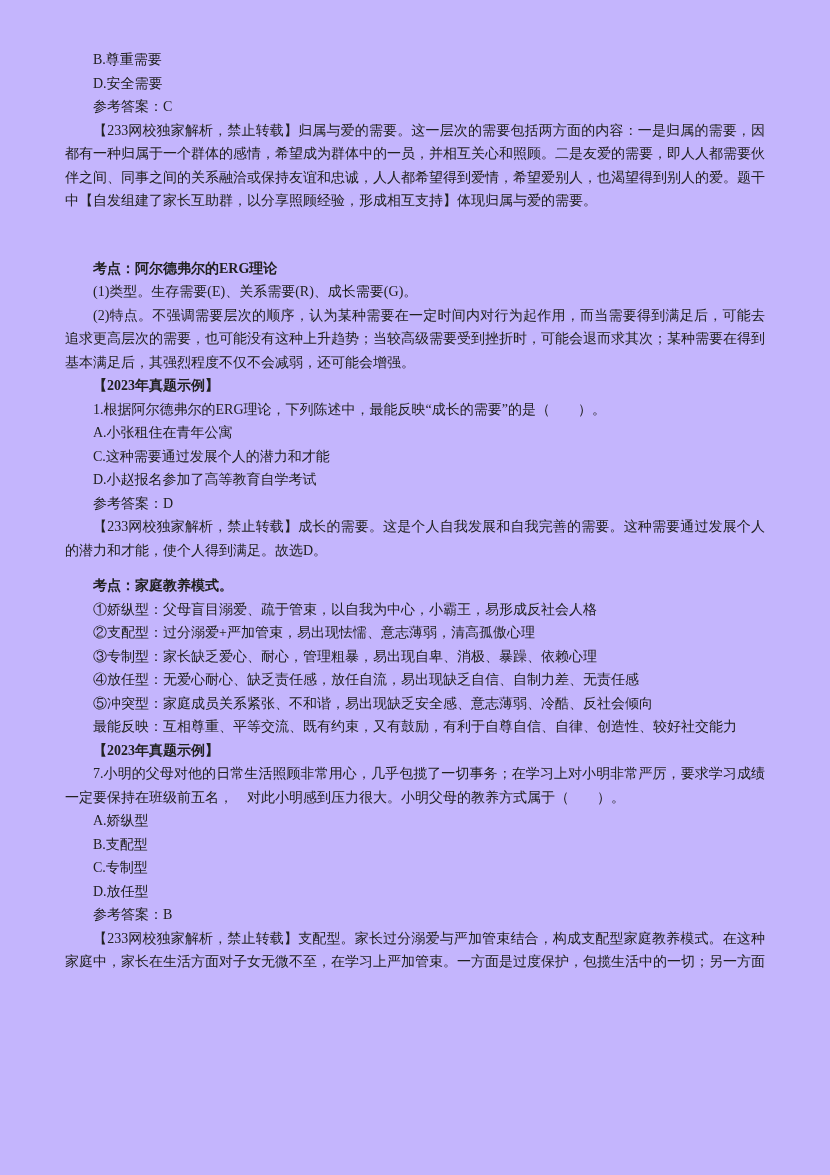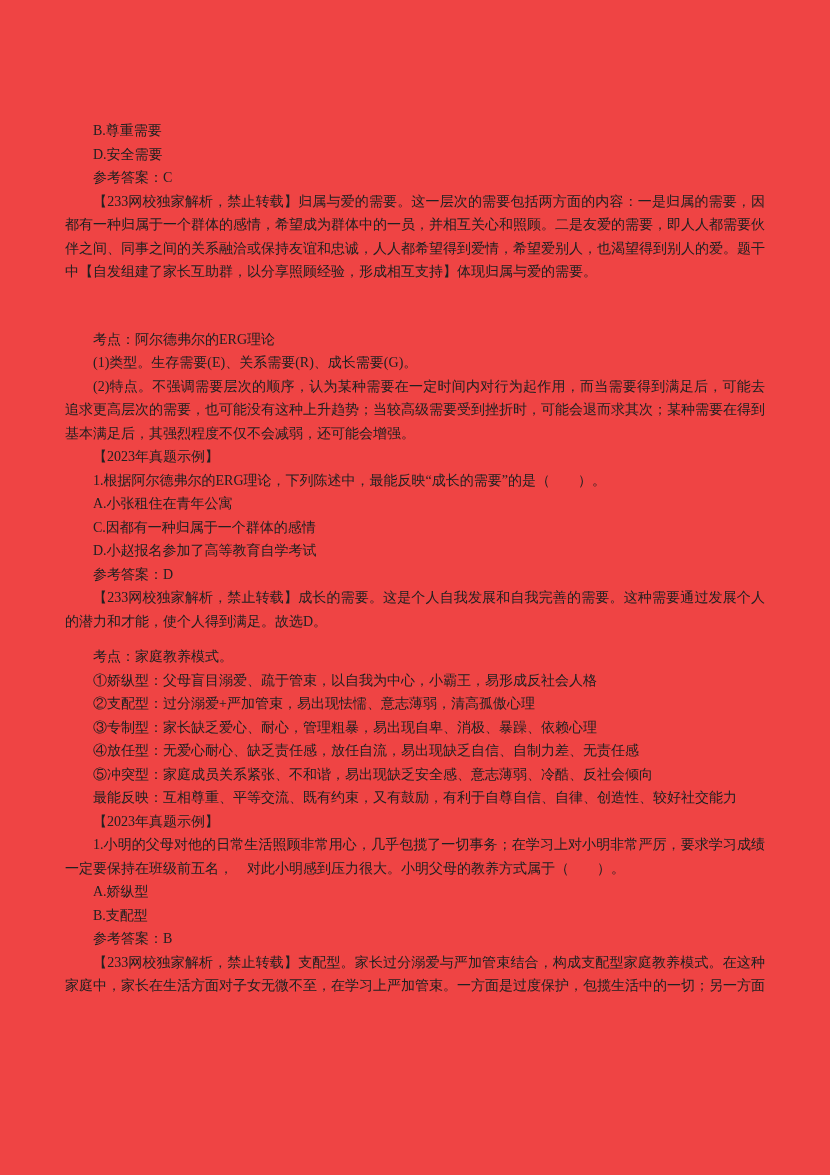--- a/index.html
+++ b/index.html
@@ -1,66 +1,68 @@
 <!DOCTYPE html>
 <html><head>
 <meta charset="utf-8">
 <style>
   html, body { margin: 0; padding: 0; background: #ffffff; }
   .page {
     position: relative;
     width: 830px;
     height: 1175px;
     box-sizing: border-box;
-    padding: 119px 65px 0 65px;
-    background: #ef4444;
+    padding: 48px 65px 0 65px;
+    background: #c4b5fd;
     font-family: "Liberation Serif", "DejaVu Serif", serif;
     font-size: 14px;
     line-height: 23.5px;
     color: #212121;
     overflow: hidden;
   }
   .para {
     margin: 0;
     text-indent: 2em;
     text-align: justify;
     word-break: break-all;
   }
-  .bold { font-weight: 400; }
+  .bold { font-weight: 700; }
   .sp-lg { margin-top: 44px; }
   .sp-sm { margin-top: 12px; }
 </style>
 </head>
 <body>
 
 <div class="page">
 
   <p class="para">B.尊重需要</p>
   <p class="para">D.安全需要</p>
   <p class="para">参考答案：C</p>
   <p class="para">【233网校独家解析，禁止转载】归属与爱的需要。这一层次的需要包括两方面的内容：一是归属的需要，因都有一种归属于一个群体的感情，希望成为群体中的一员，并相互关心和照顾。二是友爱的需要，即人人都需要伙伴之间、同事之间的关系融洽或保持友谊和忠诚，人人都希望得到爱情，希望爱别人，也渴望得到别人的爱。题干中【自发组建了家长互助群，以分享照顾经验，形成相互支持】体现归属与爱的需要。</p>
 
   <p class="para bold sp-lg">考点：阿尔德弗尔的ERG理论</p>
   <p class="para">(1)类型。生存需要(E)、关系需要(R)、成长需要(G)。</p>
   <p class="para">(2)特点。不强调需要层次的顺序，认为某种需要在一定时间内对行为起作用，而当需要得到满足后，可能去追求更高层次的需要，也可能没有这种上升趋势；当较高级需要受到挫折时，可能会退而求其次；某种需要在得到基本满足后，其强烈程度不仅不会减弱，还可能会增强。</p>
   <p class="para bold">【2023年真题示例】</p>
   <p class="para">1.根据阿尔德弗尔的ERG理论，下列陈述中，最能反映“成长的需要”的是（　　）。</p>
   <p class="para">A.小张租住在青年公寓</p>
-  <p class="para">C.因都有一种归属于一个群体的感情</p>
+  <p class="para">C.这种需要通过发展个人的潜力和才能</p>
   <p class="para">D.小赵报名参加了高等教育自学考试</p>
   <p class="para">参考答案：D</p>
   <p class="para">【233网校独家解析，禁止转载】成长的需要。这是个人自我发展和自我完善的需要。这种需要通过发展个人的潜力和才能，使个人得到满足。故选D。</p>
 
   <p class="para bold sp-sm">考点：家庭教养模式。</p>
   <p class="para">①娇纵型：父母盲目溺爱、疏于管束，以自我为中心，小霸王，易形成反社会人格</p>
   <p class="para">②支配型：过分溺爱+严加管束，易出现怯懦、意志薄弱，清高孤傲心理</p>
   <p class="para">③专制型：家长缺乏爱心、耐心，管理粗暴，易出现自卑、消极、暴躁、依赖心理</p>
   <p class="para">④放任型：无爱心耐心、缺乏责任感，放任自流，易出现缺乏自信、自制力差、无责任感</p>
   <p class="para">⑤冲突型：家庭成员关系紧张、不和谐，易出现缺乏安全感、意志薄弱、冷酷、反社会倾向</p>
   <p class="para">最能反映：互相尊重、平等交流、既有约束，又有鼓励，有利于自尊自信、自律、创造性、较好社交能力</p>
   <p class="para bold">【2023年真题示例】</p>
-  <p class="para">1.小明的父母对他的日常生活照顾非常用心，几乎包揽了一切事务；在学习上对小明非常严厉，要求学习成绩一定要保持在班级前五名，　对此小明感到压力很大。小明父母的教养方式属于（　　）。</p>
+  <p class="para">7.小明的父母对他的日常生活照顾非常用心，几乎包揽了一切事务；在学习上对小明非常严厉，要求学习成绩一定要保持在班级前五名，　对此小明感到压力很大。小明父母的教养方式属于（　　）。</p>
   <p class="para">A.娇纵型</p>
   <p class="para">B.支配型</p>
+  <p class="para">C.专制型</p>
+  <p class="para">D.放任型</p>
   <p class="para">参考答案：B</p>
   <p class="para">【233网校独家解析，禁止转载】支配型。家长过分溺爱与严加管束结合，构成支配型家庭教养模式。在这种家庭中，家长在生活方面对子女无微不至，在学习上严加管束。一方面是过度保护，包揽生活中的一切；另一方面</p>
 
 </div>
 
 </body></html>

